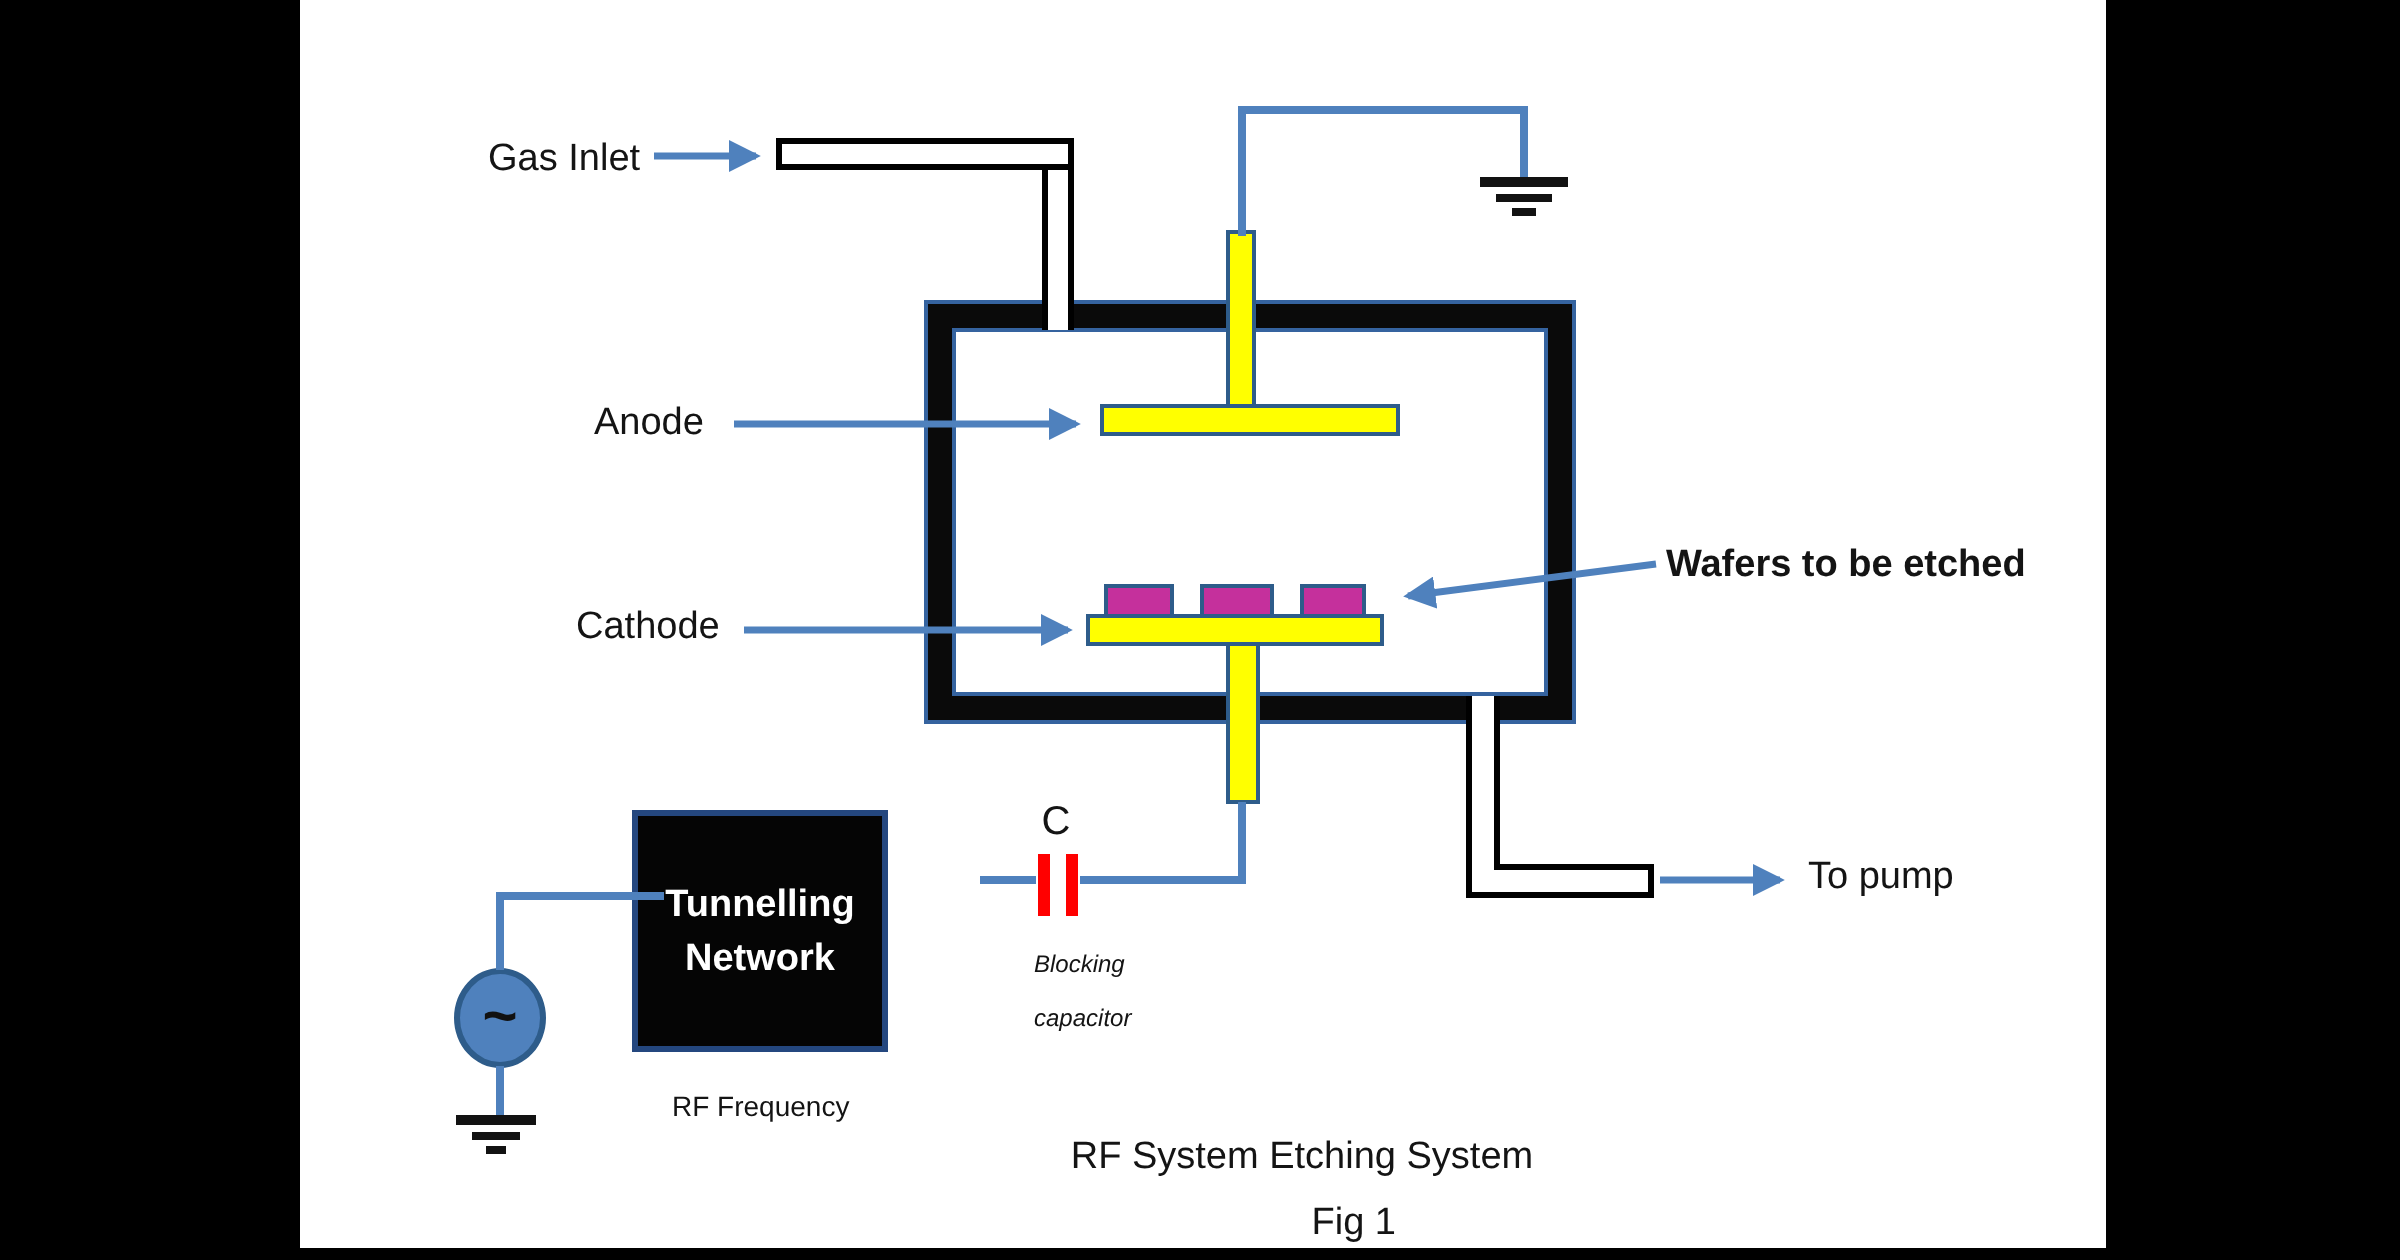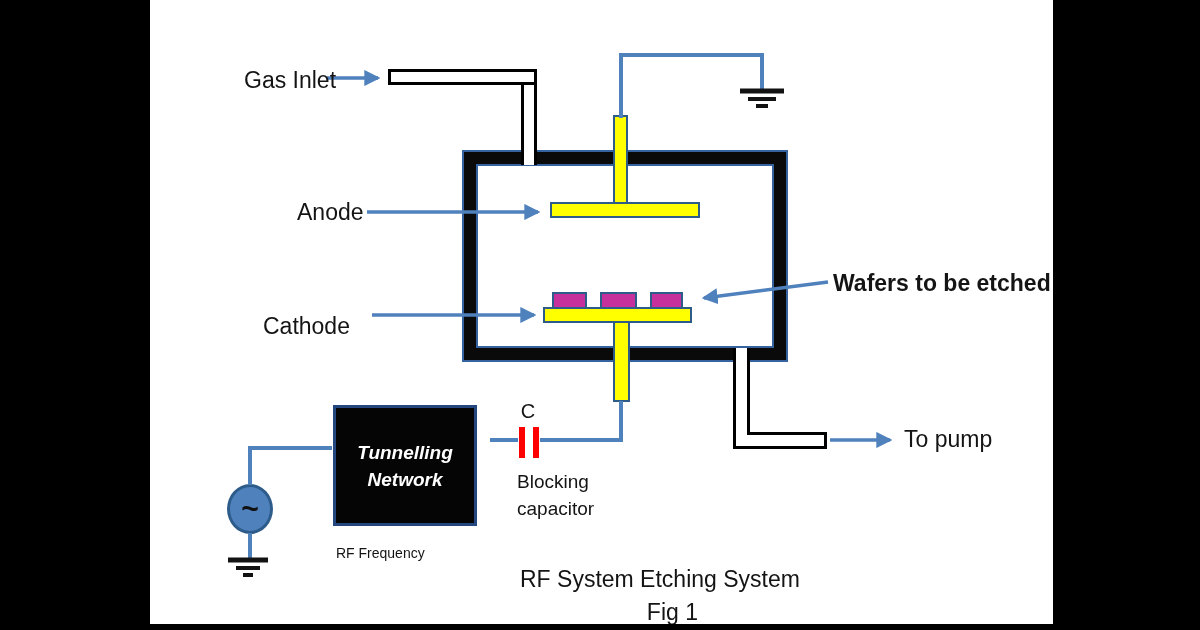--- a/index.html
+++ b/index.html
@@ -37,21 +37,21 @@
     background:var(--generator-box-black);border:3px solid var(--generator-box-border);
     display:flex;flex-direction:column;align-items:center;justify-content:center;
     color:#fff;font-weight:bold;font-size:19px;line-height:27px;text-align:center;
   }
   .acsource{
     background:var(--wire-blue);border:3px solid var(--electrode-border);border-radius:50%;
     display:flex;align-items:center;justify-content:center;
     font-size:30px;font-weight:bold;color:#111;line-height:1;
   }
   .capplate{background:var(--capacitor-red);}
-  .lbl{font-size:23px;line-height:22px;white-space:nowrap;}
+  .lbl{font-size:19px;line-height:22px;white-space:nowrap;}
   .lbl.center{text-align:center;}
   .overlay{position:absolute;left:0;top:0;z-index:6;pointer-events:none;}
   .wire{stroke:var(--wire-blue);stroke-width:4;fill:none;}
   .arrow{stroke:var(--wire-blue);stroke-width:3.5;fill:none;marker-end:url(#arrowhead);}
   .gnd{stroke:#121212;fill:none;}
   #arrowhead path{fill:var(--wire-blue);}
 </style>
 </head>
 <body>
 
@@ -70,21 +70,21 @@
 
   <div class="abs electrode z2" style="left:613px;top:320px;width:17px;height:82px;"></div>
   <div class="abs electrode z4" style="left:543px;top:307px;width:149px;height:16px;"></div>
   <div class="abs wafer z4" style="left:552px;top:292px;width:35px;height:17px;"></div>
   <div class="abs wafer z4" style="left:600px;top:292px;width:37px;height:17px;"></div>
   <div class="abs wafer z4" style="left:650px;top:292px;width:33px;height:17px;"></div>
 
   <div class="abs capplate z6" style="left:519px;top:427px;width:6px;height:31px;"></div>
   <div class="abs capplate z6" style="left:533px;top:427px;width:6px;height:31px;"></div>
 
-  <div class="abs genbox z5" style="left:333px;top:405px;width:144px;height:121px;font-style:italic;">
+  <div class="abs genbox z5" style="left:316px;top:405px;width:128px;height:121px;">
     <span>Tunnelling</span>
     <span>Network</span>
   </div>
 
   <div class="abs acsource z5" style="left:227px;top:484px;width:46px;height:50px;">
     <span>~</span>
   </div>
 
   <svg class="overlay" width="1200" height="630" viewBox="0 0 1200 630">
     <defs>
@@ -112,26 +112,26 @@
 
     <line class="arrow" x1="327" y1="78" x2="378" y2="78"></line>
     <line class="arrow" x1="367" y1="212" x2="538" y2="212"></line>
     <line class="arrow" x1="372" y1="315" x2="534" y2="315"></line>
     <line class="arrow" x1="828" y1="282" x2="704" y2="298"></line>
     <line class="arrow" x1="830" y1="440" x2="890" y2="440"></line>
   </svg>
 
   <div class="abs lbl z7" style="left:244px;top:69px;">Gas Inlet</div>
   <div class="abs lbl z7" style="left:297px;top:201px;">Anode</div>
-  <div class="abs lbl z7" style="left:263px;top:303px;margin-top:12px;">Cathode</div>
+  <div class="abs lbl z7" style="left:288px;top:303px;">Cathode</div>
   <div class="abs lbl z7" style="left:833px;top:272px;font-weight:bold;">Wafers to be etched</div>
   <div class="abs lbl z7" style="left:904px;top:428px;">To pump</div>
   <div class="abs lbl center z7" style="left:517px;top:400px;width:22px;font-size:20px;">C</div>
 
-  <div class="abs z7" style="left:517px;top:469px;font-size:19px;line-height:26.5px;">
+  <div class="abs z7" style="left:517px;top:469px;font-size:12px;line-height:26.5px;font-style:italic;">
     <div>Blocking</div>
     <div>capacitor</div>
   </div>
 
   <div class="abs z7" style="left:336px;top:539px;font-size:14px;line-height:29px;">
     <div>RF Frequency</div>
   </div>
 
   <div class="abs lbl center z7" style="left:520px;top:568px;width:262px;">RF System Etching System</div>
   <div class="abs lbl center z7" style="left:598px;top:601px;width:100px;text-align:right;">Fig 1</div>

